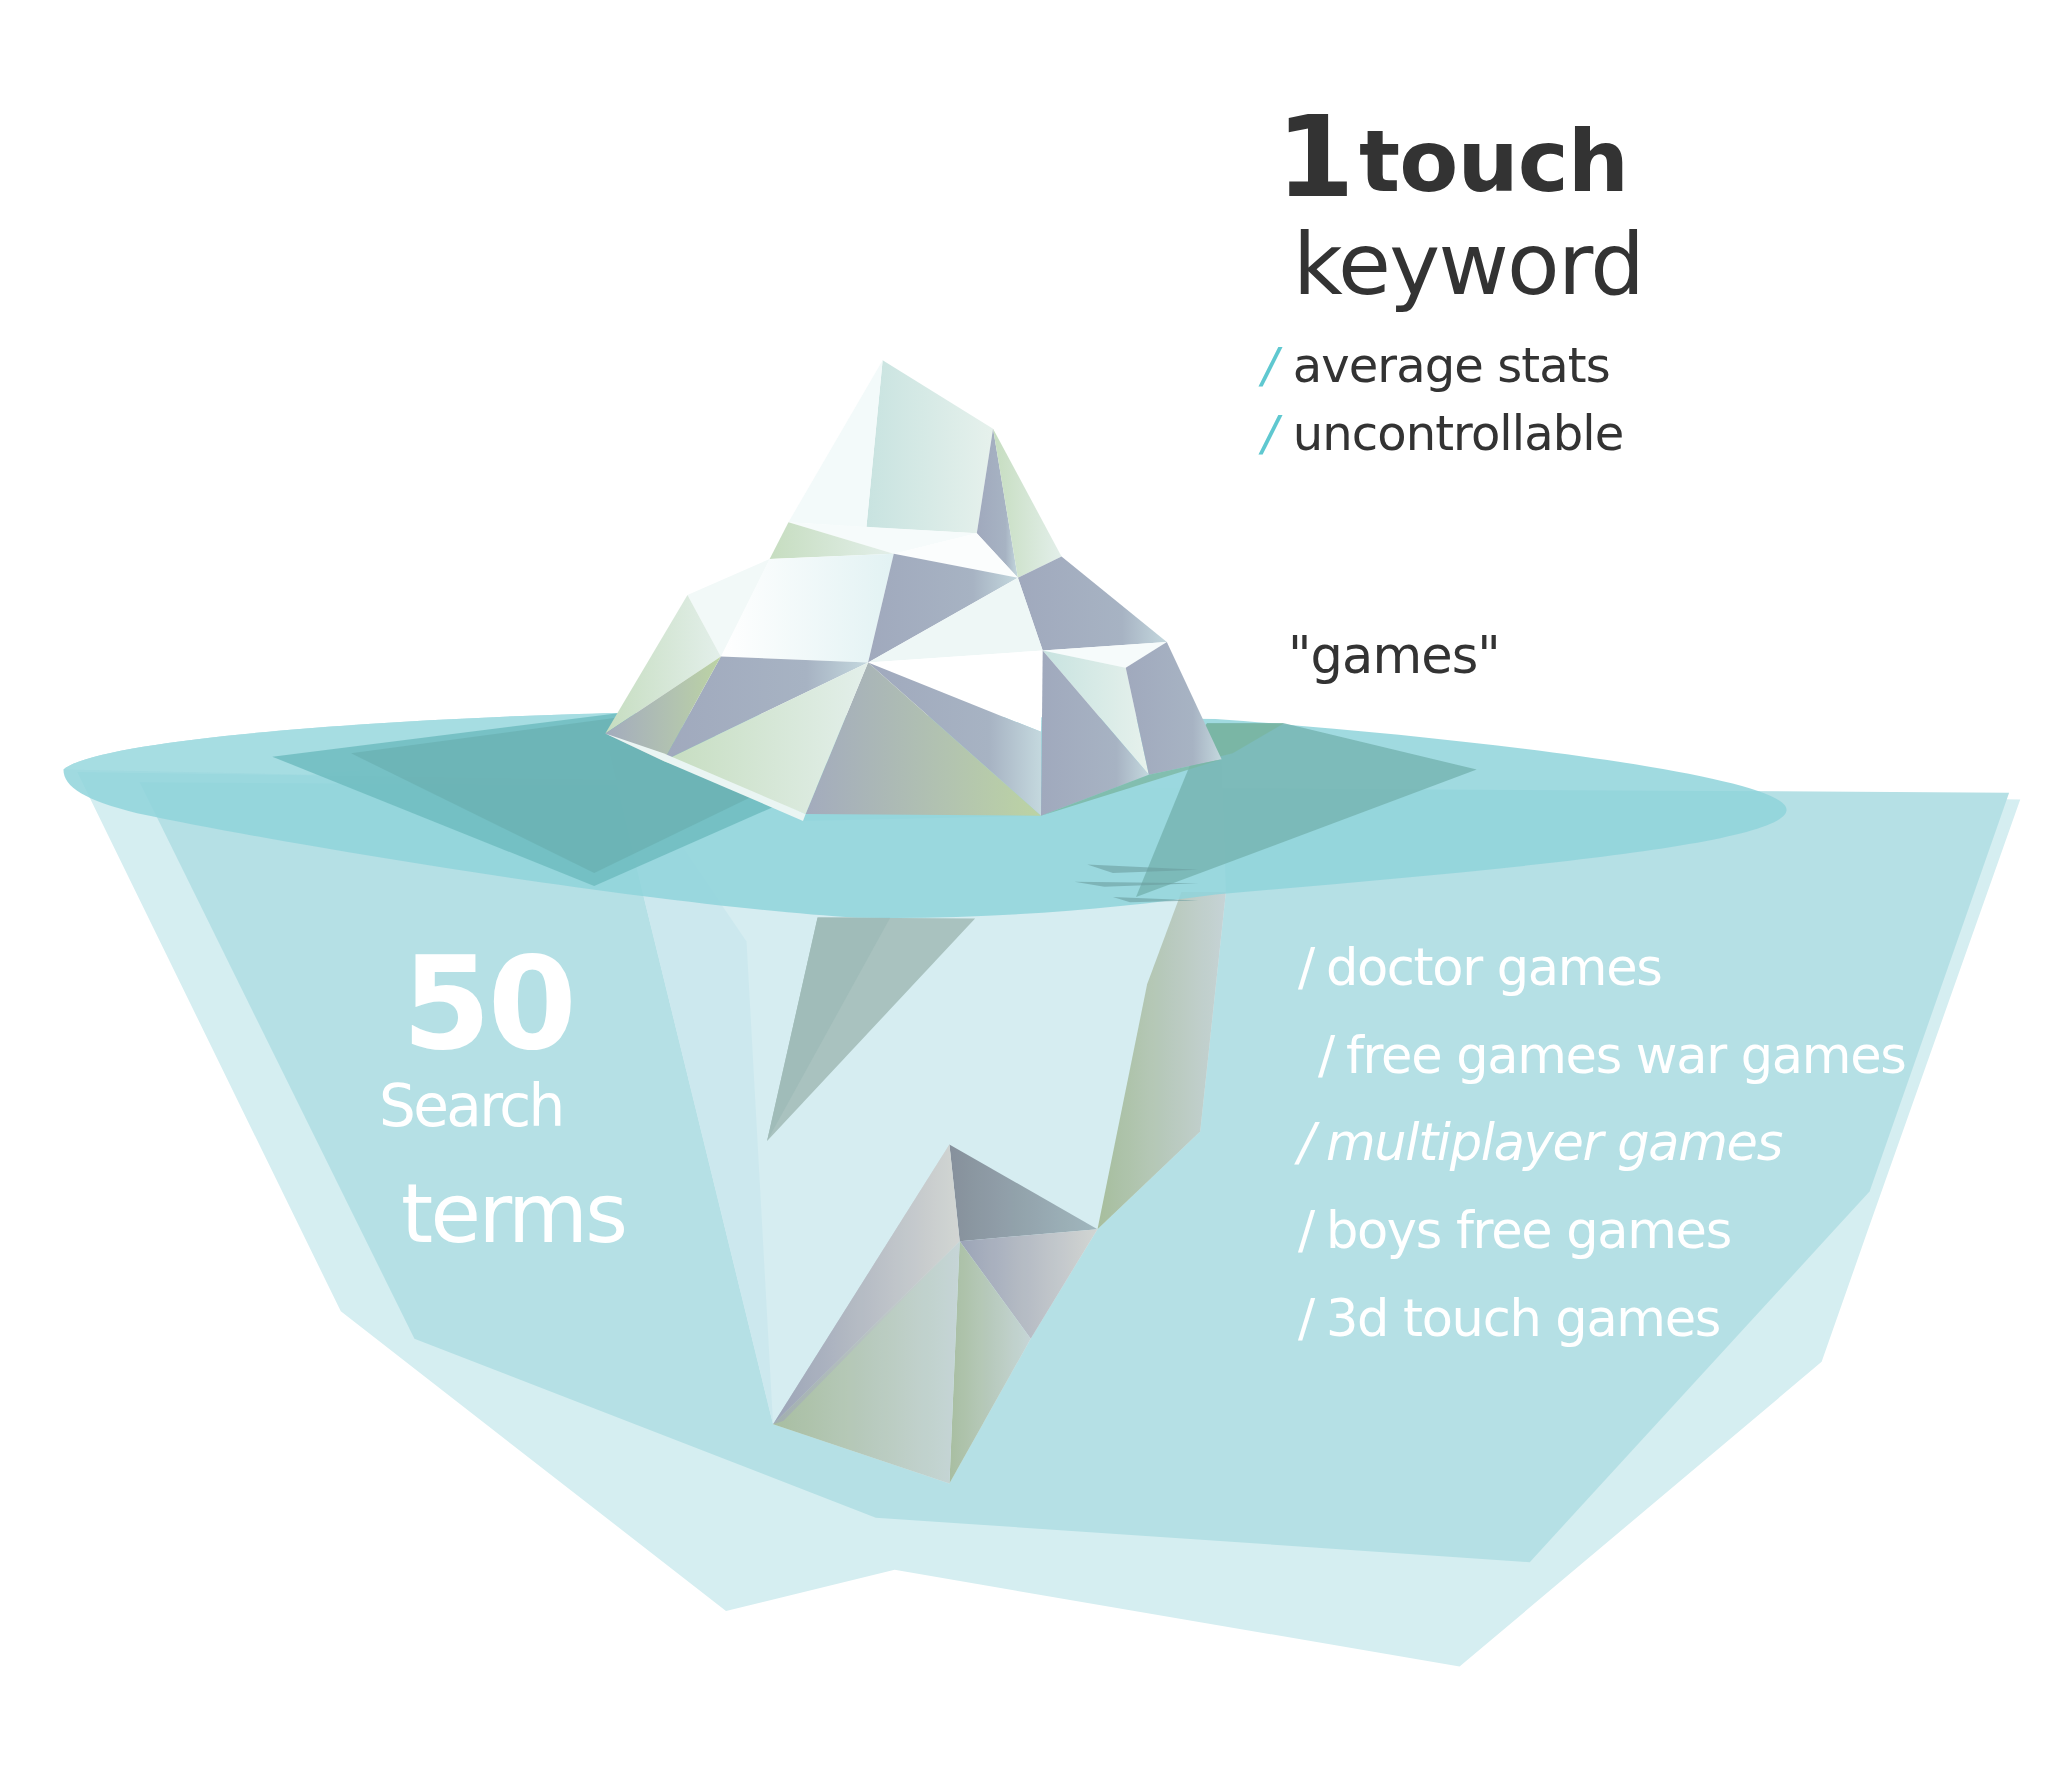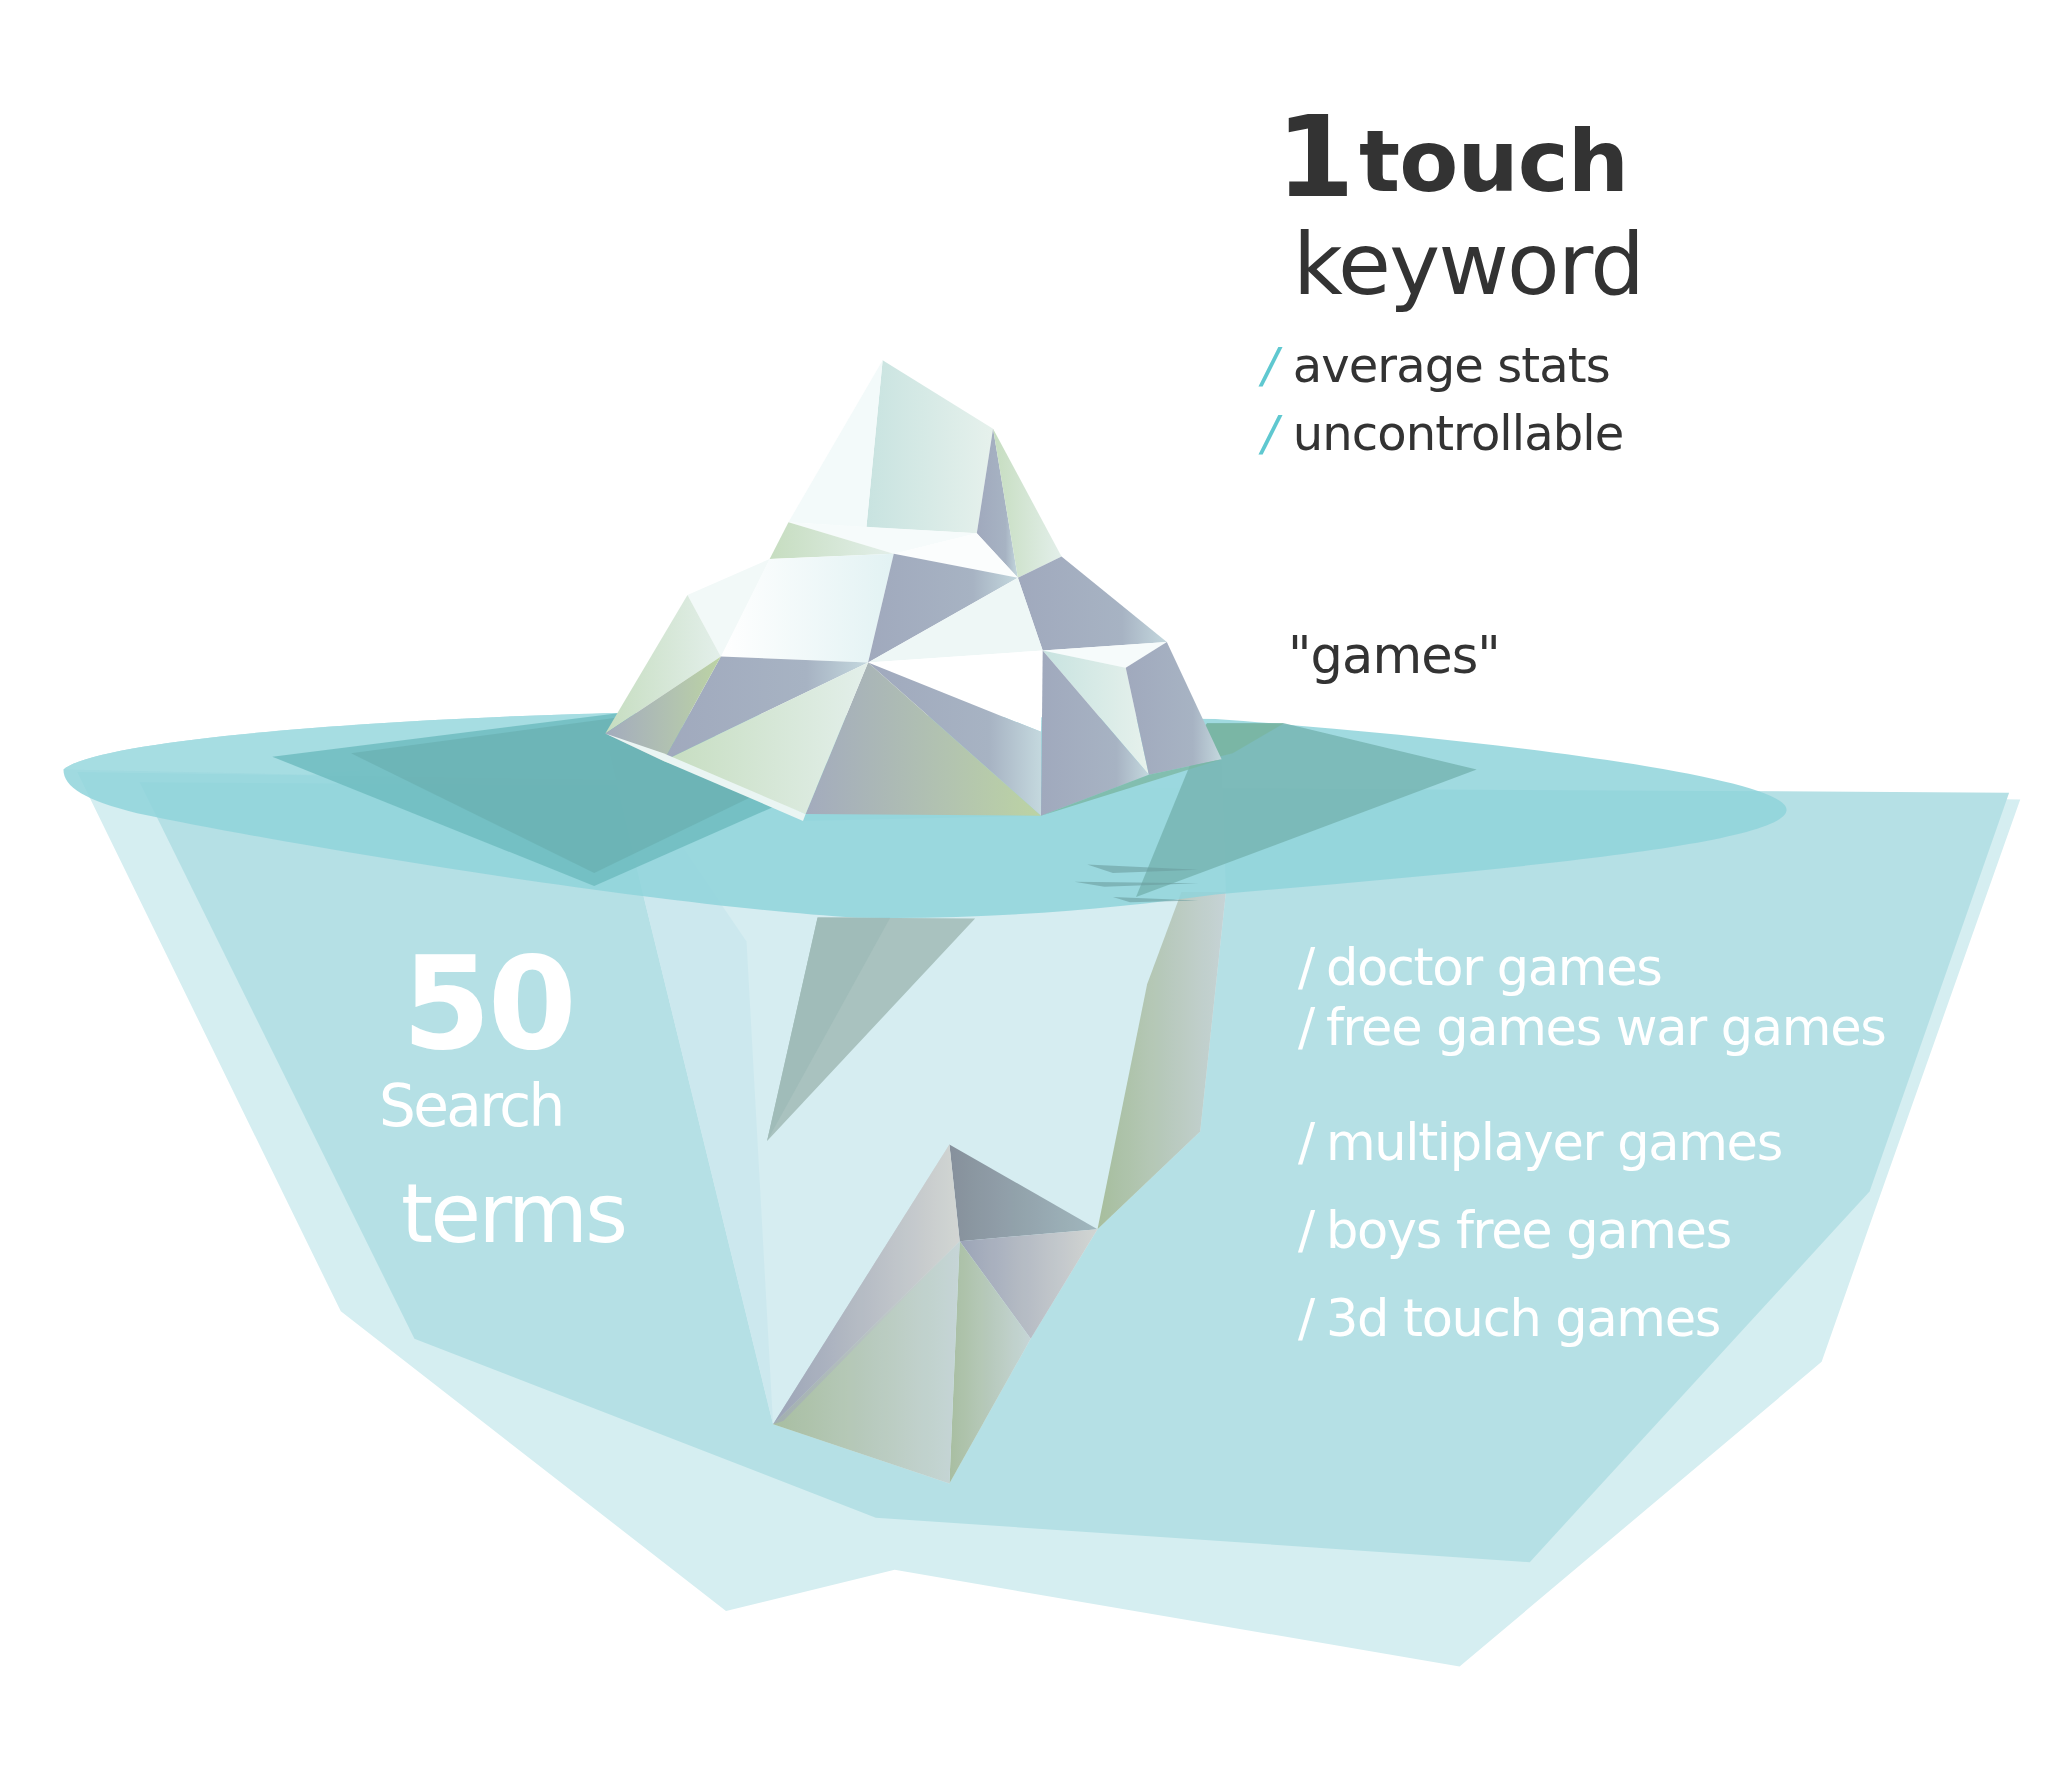--- a/index.html
+++ b/index.html
@@ -15,21 +15,21 @@
   .sub { left: 1262px; font-size: 48px; letter-spacing: -0.9px; }
   .sub .slash { color: #5fc8d0; margin-right: 15.4px; font-style: italic; }
   .sub1 { top: 341px; }
   .sub2 { top: 409px; }
   .games-label { left: 1288px; top: 630px; font-size: 51px; letter-spacing: -0.9px; }
   .fifty { left: 402px; top: 940px; font-size: 128px; font-weight: bold; letter-spacing: -3.4px; }
   .search { left: 379px; top: 1077px; font-size: 58px; letter-spacing: -2.6px; }
   .terms { left: 401px; top: 1173px; font-size: 82px; letter-spacing: -2.6px; text-align: center; }
   .kw { left: 1298px; font-size: 51px; letter-spacing: -1.3px; }
   .kw .kslash { margin-right: 12px; }
-  .kw0 { top: 942px; } .kw1 { top: 1002px; } .kw2 { top: 1117px; }
+  .kw0 { top: 942px; } .kw1 { top: 1030px; margin-left: 20px; } .kw2 { top: 1117px; font-style: italic; }
   .kw3 { top: 1205px; } .kw4 { top: 1293px; }
 </style>
 </head>
 <body>
 
 <svg id="art" viewBox="0 0 2418 2076" xmlns="http://www.w3.org/2000/svg">
   <defs>
     <linearGradient id="gBlue" x1="0" y1="0" x2="1" y2="0">
       <stop offset="0" stop-color="#a0a9bd"></stop>
       <stop offset="0.7" stop-color="#a7b3c3"></stop>

